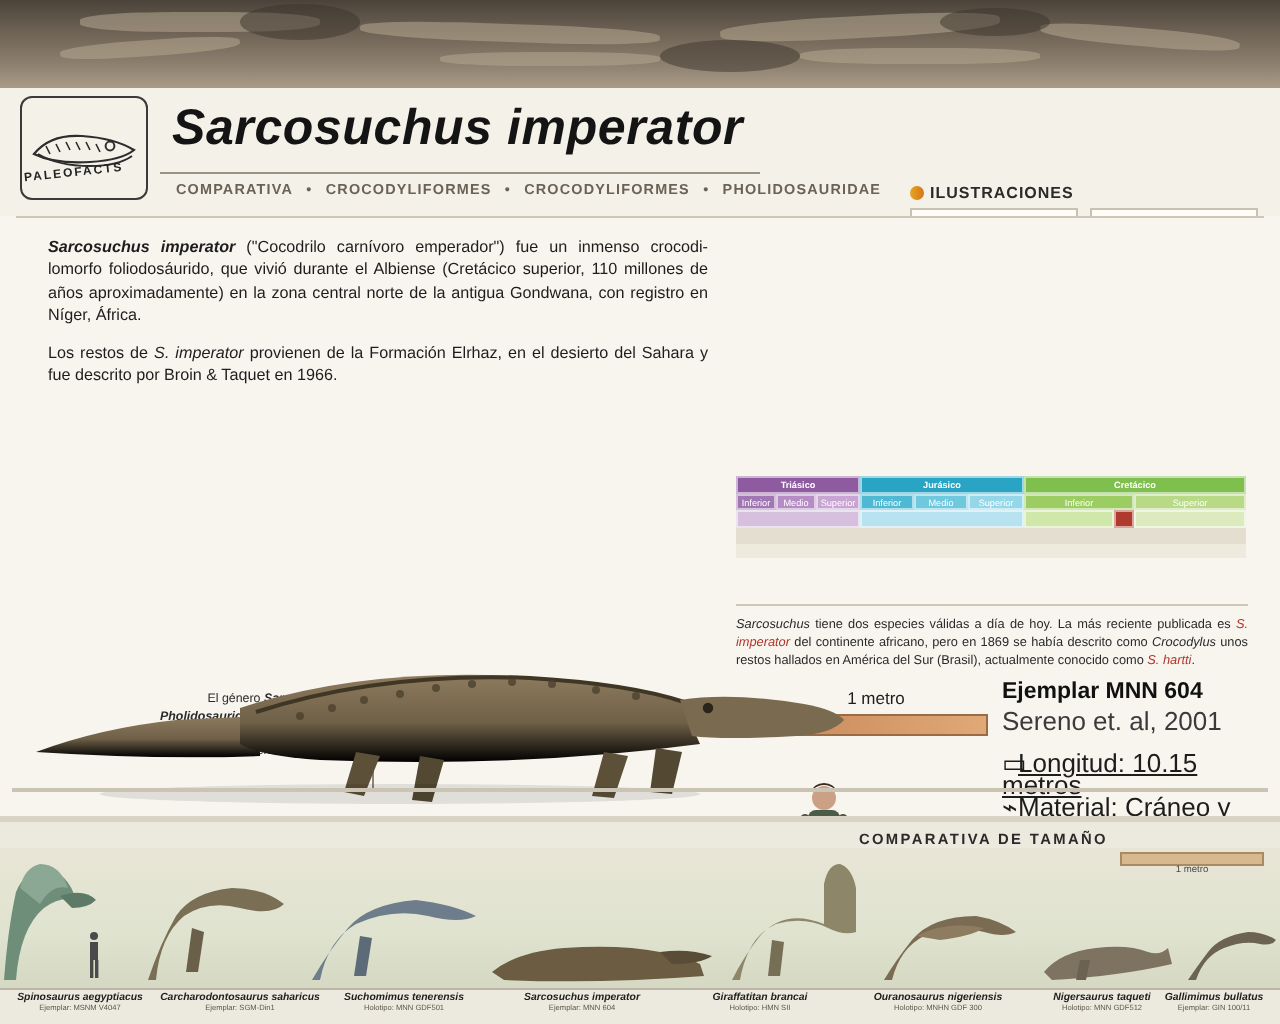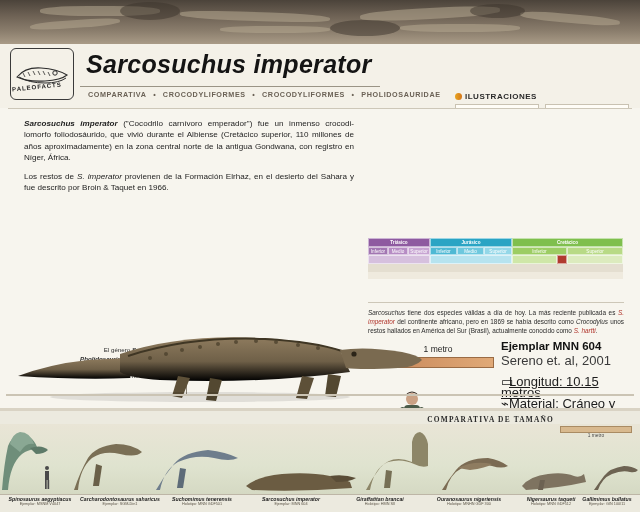--- a/index.html
+++ b/index.html
@@ -92,21 +92,21 @@
   
   .sarco{position:absolute;left:10px;top:160px;width:420px;height:135px;}
   .ground{position:absolute;left:6px;top:286px;width:628px;height:2px;background:#cbc4b4;}
 
   
   .human{position:absolute;left:395px;top:282px;width:34px;height:82px;}
 
   
   .comp{position:absolute;left:0;top:408px;width:640px;height:104px;background:#eceadf;}
   .comp-top{position:absolute;left:0;top:0;width:640px;height:3px;background:#d9d3c4;}
-  .comp-h{position:absolute;right:86px;top:7px;font-size:7.4px;font-weight:bold;letter-spacing:1.2px;color:#2a2a2a;font-family:Liberation Serif, serif;}
+  .comp-h{position:absolute;right:86px;top:7px;font-size:7.4px;font-weight:bold;letter-spacing:1.2px;color:#2a2a2a;}
   .comp-scale{position:absolute;right:8px;top:18px;width:72px;}
   .comp-scale .bar{height:5px;background:#d8b98e;border:1px solid #a98b63;}
   .comp-scale .lbl{font-size:4.8px;color:#4a4a4a;text-align:center;}
   .comp-strip{position:absolute;left:0;top:16px;width:640px;height:70px;}
   .comp-base{position:absolute;left:0;top:86px;width:640px;height:1px;background:#bdb6a6;}
   .labels{position:absolute;left:0;top:88px;width:640px;height:22px;}
   .lab{position:absolute;text-align:center;}
   .lab .n{font-size:5.2px;font-weight:bold;color:#1d1d1d;font-style:italic;}
   .lab .e{font-size:3.8px;color:#5d5649;}
   .band{position:absolute;left:0;top:16px;width:640px;height:70px;

